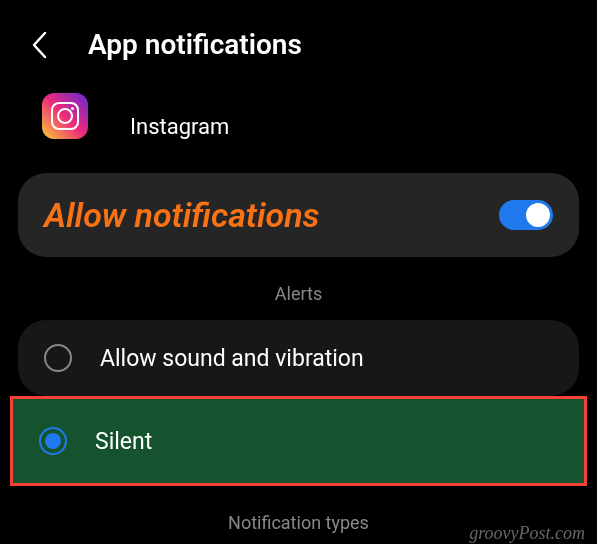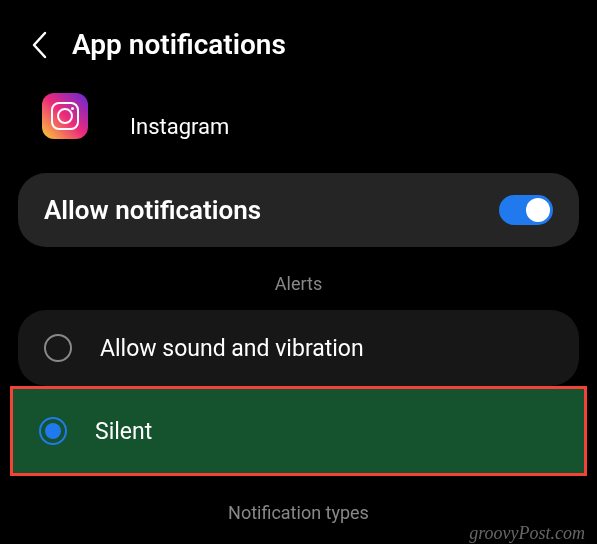--- a/index.html
+++ b/index.html
@@ -12,21 +12,21 @@
       font-family: -apple-system, BlinkMacSystemFont, 'Segoe UI', Roboto, sans-serif;
       width: 597px;
       height: 544px;
       overflow: hidden;
       position: relative;
     }
     .header {
       display: flex;
       align-items: center;
       padding: 28px 30px 20px 30px;
-      gap: 24px;
+      gap: 40px;
       text-align: center;
     }
     .back-icon {
       color: #fff;
       display: flex;
       align-items: center;
     }
     .title {
       color: #fff;
       font-size: 28px;
@@ -82,23 +82,24 @@
     .allow-card {
       margin: 0 18px;
       background: #252525;
       border-radius: 28px;
       padding: 22px 26px;
       display: flex;
       align-items: center;
       justify-content: space-between;
     }
     .allow-text {
-      color: #ffffff;
-      font-size: 26px;
+      color: #f97316;
+      font-size: 34px;
       font-weight: 600;
+      font-style: italic;
     }
     .toggle {
       width: 54px;
       height: 30px;
       background: #2079ed;
       border-radius: 15px;
       position: relative;
     }
     .toggle-knob {
       width: 24px;

